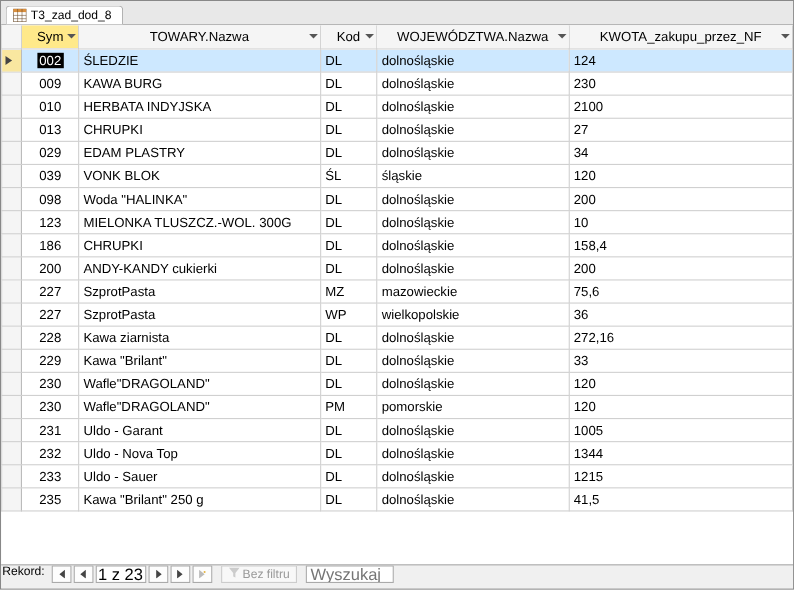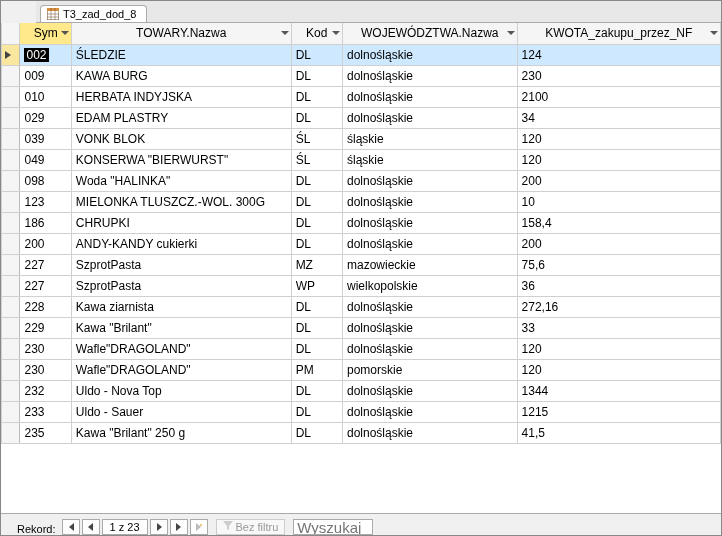--- a/index.html
+++ b/index.html
@@ -1,48 +1,48 @@
 <!DOCTYPE html>
 <html><head>
 <meta charset="utf-8">
 <style>
 * { box-sizing: border-box; margin: 0; padding: 0; }
 body { font-family: "Segoe UI", Tahoma, sans-serif; font-size: 12px; background: #f0f0f0; width: 722px; height: 536px; overflow: hidden; border: 1px solid #888; }
 
-.tab-bar { background: #e8e8e8; height: 22px; display: flex; align-items: flex-end; border-bottom: 1px solid #aaa; padding-left: 4px; margin-left: 35px; }
+.tab-bar { background: #e8e8e8; height: 22px; display: flex; align-items: flex-end; border-bottom: 1px solid #aaa; padding-left: 4px; }
 .tab { background: #fff; border: 1px solid #aaa; border-bottom: none; border-top-left-radius: 4px; border-top-right-radius: 4px; padding: 2px 10px 2px 6px; display: flex; align-items: center; gap: 4px; font-size: 11px; }
 .tab-icon { width: 12px; height: 12px; display: inline-block; }
 .tab-icon svg { width: 12px; height: 12px; }
 
 .grid-wrap { background: #fff; height: 490px; overflow: auto; }
 table { border-collapse: collapse; width: 100%; table-layout: fixed; }
 th, td { border: 1px solid #d0d0d0; padding: 2px 4px; height: 21px; font-size: 12px; white-space: nowrap; overflow: hidden; text-overflow: clip; }
 th { background: #f5f5f5; font-weight: normal; text-align: center; position: relative; border-top: none; }
 th .dd { position: absolute; right: 2px; top: 50%; transform: translateY(-50%); width: 0; height: 0; border-left: 4px solid transparent; border-right: 4px solid transparent; border-top: 4px solid #555; }
 .col-rowsel { width: 18px; background: #f5f5f5; }
 .col-sym { width: 50px; }
 .col-towary { width: 214px; }
 .col-kod { width: 50px; }
 .col-woj { width: 170px; }
 .col-kwota { width: 198px; }
 td.rowsel { background: #f5f5f5; border-right: 1px solid #bbb; }
-td.sym { text-align: left; }
+td.sym { text-align: center; }
 td.kwota { text-align: left; padding-right: 6px; }
 tr.sel td { background: #cde8ff; }
 tr.sel td.rowsel { background: #f9e7a0; position: relative; }
 tr.sel td.rowsel::before { content: ""; position: absolute; left: 3px; top: 50%; transform: translateY(-50%); width: 0; height: 0; border-top: 4px solid transparent; border-bottom: 4px solid transparent; border-left: 6px solid #444; }
 .cell-edit { background: #000; color: #fff; display: inline-block; padding: 0 2px; }
 
 th.sym-head { background: #ffe98a; }
 
-.nav-bar { background: #f0f0f0; border-top: 1px solid #aaa; height: 22px; display: flex; align-items: flex-end; padding: 0 16px; gap: 2px; font-size: 11px; }
+.nav-bar { background: #f0f0f0; border-top: 1px solid #aaa; height: 22px; display: flex; align-items: flex-start; padding: 0 1px; gap: 2px; font-size: 11px; }
 .nav-label { margin-right: 4px; }
 .nav-btn { width: 18px; height: 16px; background: #fdfdfd; border: 1px solid #aaa; display: flex; align-items: center; justify-content: center; cursor: pointer; }
 .nav-btn svg { width: 8px; height: 8px; }
-.nav-input { width: 46px; height: 16px; border: 1px solid #aaa; text-align: center; font-size: 11px; background: #fff; }
+.nav-input { width: 46px; height: 16px; border: 1px solid #aaa; text-align: center; font-size: 15px; background: #fff; }
 .filter-btn { height: 16px; border: 1px solid #ccc; background: #f8f8f8; color: #999; padding: 0 6px; display: flex; align-items: center; gap: 3px; margin-left: 6px; }
 .search-input { height: 16px; border: 1px solid #aaa; width: 80px; font-size: 15px; padding: 0 3px; margin-left: 6px; background: #fff; color: #888; }
 </style>
 </head>
 <body>
 
 <div class="tab-bar">
   <div class="tab">
     <span class="tab-icon">
       <svg viewBox="0 0 12 12">
@@ -98,44 +98,44 @@
         <tr>
           <td class="rowsel"></td>
           <td class="sym">010</td>
           <td>HERBATA INDYJSKA</td>
           <td>DL</td>
           <td>dolnośląskie</td>
           <td class="kwota">2100</td>
         </tr>
         <tr>
           <td class="rowsel"></td>
+          <td class="sym">013</td>
+          <td>CHRUPKI</td>
+          <td>DL</td>
+          <td>dolnośląskie</td>
+          <td class="kwota">27</td>
+        </tr>
+        <tr>
+          <td class="rowsel"></td>
           <td class="sym">029</td>
           <td>EDAM PLASTRY</td>
           <td>DL</td>
           <td>dolnośląskie</td>
           <td class="kwota">34</td>
         </tr>
         <tr>
           <td class="rowsel"></td>
           <td class="sym">039</td>
           <td>VONK BLOK</td>
           <td>ŚL</td>
           <td>śląskie</td>
           <td class="kwota">120</td>
         </tr>
         <tr>
           <td class="rowsel"></td>
-          <td class="sym">049</td>
-          <td>KONSERWA "BIERWURST"</td>
-          <td>ŚL</td>
-          <td>śląskie</td>
-          <td class="kwota">120</td>
-        </tr>
-        <tr>
-          <td class="rowsel"></td>
           <td class="sym">098</td>
           <td>Woda "HALINKA"</td>
           <td>DL</td>
           <td>dolnośląskie</td>
           <td class="kwota">200</td>
         </tr>
         <tr>
           <td class="rowsel"></td>
           <td class="sym">123</td>
           <td>MIELONKA TLUSZCZ.-WOL. 300G</td>
@@ -199,20 +199,28 @@
           <td>dolnośląskie</td>
           <td class="kwota">120</td>
         </tr>
         <tr>
           <td class="rowsel"></td>
           <td class="sym">230</td>
           <td>Wafle"DRAGOLAND"</td>
           <td>PM</td>
           <td>pomorskie</td>
           <td class="kwota">120</td>
+        </tr>
+        <tr>
+          <td class="rowsel"></td>
+          <td class="sym">231</td>
+          <td>Uldo - Garant</td>
+          <td>DL</td>
+          <td>dolnośląskie</td>
+          <td class="kwota">1005</td>
         </tr>
         <tr>
           <td class="rowsel"></td>
           <td class="sym">232</td>
           <td>Uldo - Nova Top</td>
           <td>DL</td>
           <td>dolnośląskie</td>
           <td class="kwota">1344</td>
         </tr>
         <tr>

